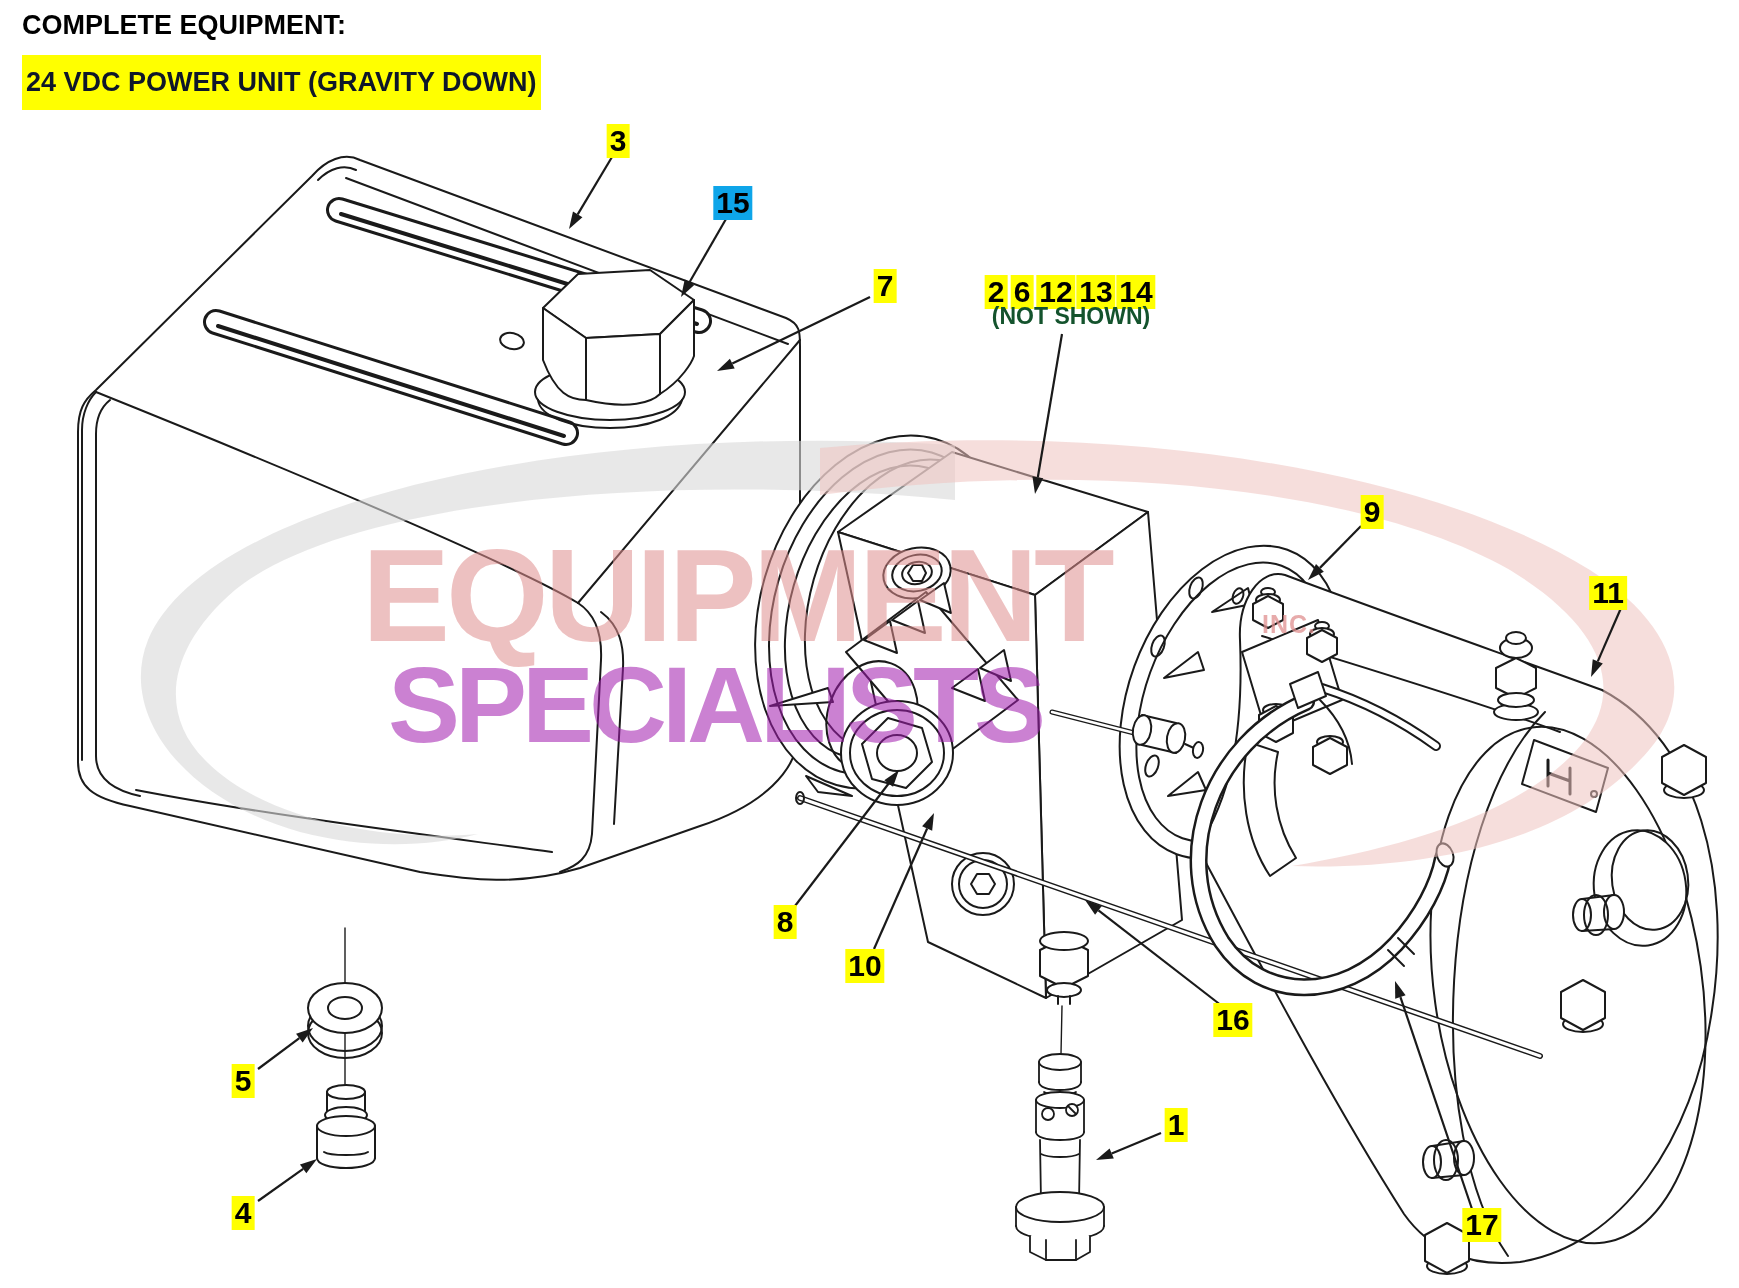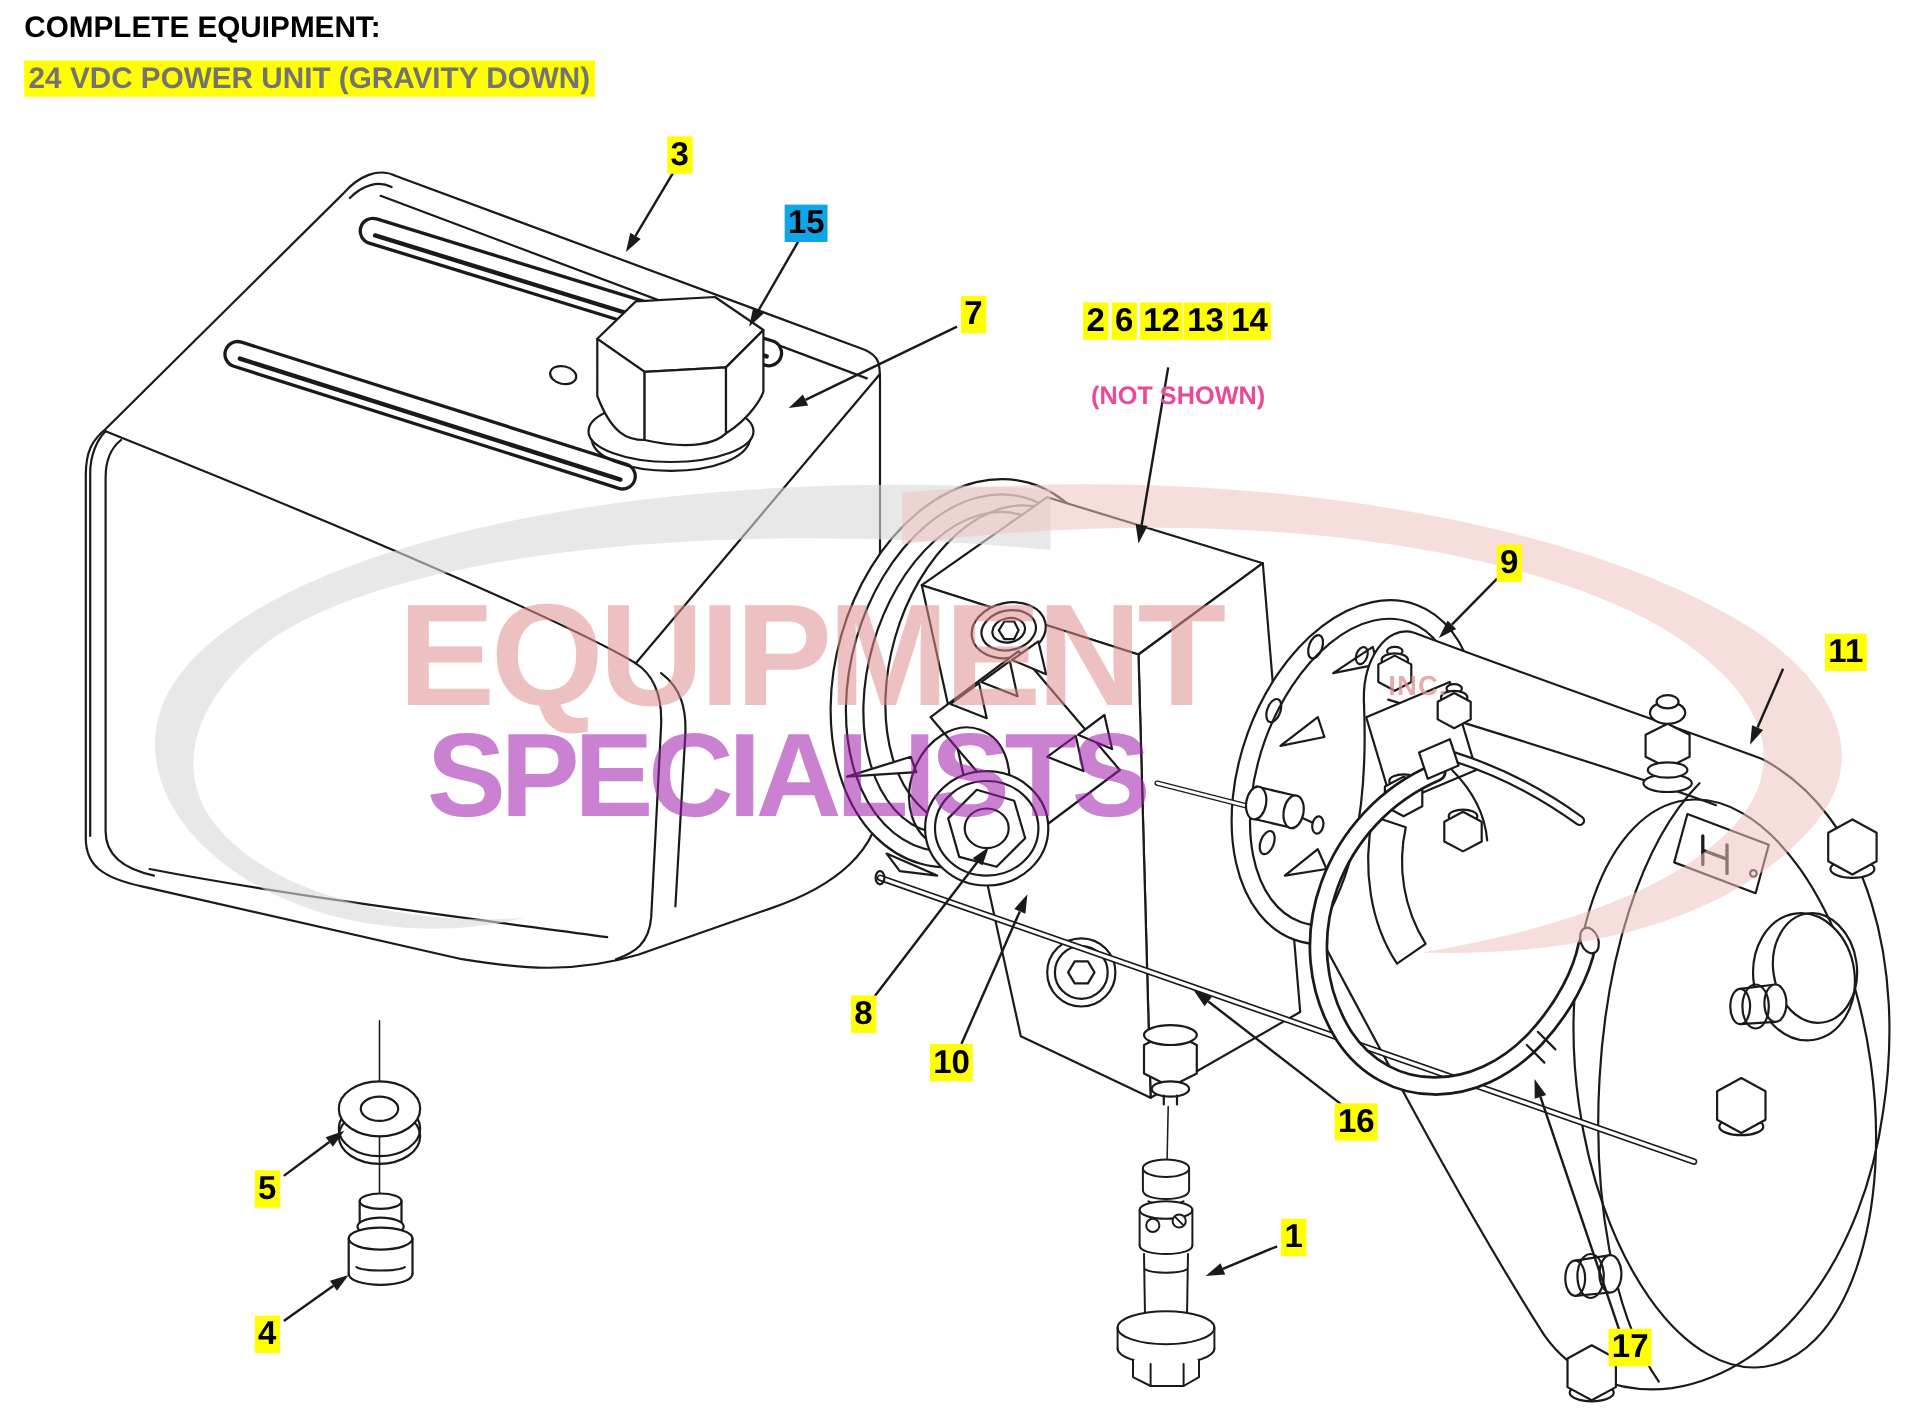--- a/index.html
+++ b/index.html
@@ -3,31 +3,31 @@
 <meta charset="utf-8">
 <style>
   html,body{margin:0;padding:0;background:#ffffff;}
   .stage{position:relative;width:1739px;height:1288px;background:#fff;overflow:hidden;
          font-family:"Liberation Sans","DejaVu Sans",sans-serif;}
   svg{position:absolute;left:0;top:0;}
   .lineart path,.lineart ellipse,.lineart circle,.lineart polygon,.lineart line,.lineart polyline{
       vector-effect:non-scaling-stroke;}
   .hdr{position:absolute;left:22px;top:10px;z-index:30;}
   .hdr .l1{font-size:27px;font-weight:bold;color:#000;letter-spacing:0;}
-  .hdr .l2{display:inline-block;margin-top:14px;font-size:27px;font-weight:bold;color:#737373;
-           padding:1px 4px;}
+  .hdr .l2{display:inline-block;margin-top:14px;font-size:27px;font-weight:bold;color:#0f172a;
+           padding:12px 4px;}
   .wm{position:absolute;z-index:20;pointer-events:none;font-weight:bold;}
   .wm-l1{left:362px;top:520px;font-size:132px;letter-spacing:-4px;opacity:.55;}
   .wm-l2{left:388px;top:642px;font-size:108px;letter-spacing:-5px;opacity:.55;}
   .wm-inc{left:1262px;top:610px;font-size:25px;letter-spacing:1px;opacity:.75;}
   .callout{position:absolute;z-index:40;transform:translate(-50%,-50%);
            font-size:30px;font-weight:bold;color:#000;background:#ffff00;
            padding:0 3px;line-height:34px;white-space:nowrap;}
   .note{position:absolute;z-index:40;transform:translate(-50%,-50%);
-        font-size:23px;font-weight:bold;color:#ec4899;white-space:nowrap;margin-top:44px;}
+        font-size:23px;font-weight:bold;color:#14532d;white-space:nowrap;}
   #leaders{z-index:35;}
   #watermark-swooshes{z-index:19;}
 </style>
 </head>
 <body>
 
 <div class="stage">
 
   <svg class="lineart" width="1739" height="1288" viewBox="0 0 1739 1288" fill="none" stroke="#1a1a1a" stroke-width="2" stroke-linejoin="round" stroke-linecap="round">
 
@@ -329,21 +329,21 @@
 
 <div class="callout" style="left: 618px; top: 141px; background: rgb(255, 255, 0);">3</div>
     <div class="callout" style="left: 733px; top: 203px; background: #0ea5e9;">15</div>
     <div class="callout" style="left: 885px; top: 286px; background: rgb(255, 255, 0);">7</div>
     <div class="callout" style="left: 996px; top: 292px; background: rgb(255, 255, 0);">2</div>
     <div class="callout" style="left: 1022px; top: 292px; background: rgb(255, 255, 0);">6</div>
     <div class="callout" style="left: 1056px; top: 292px; background: rgb(255, 255, 0);">12</div>
     <div class="callout" style="left: 1096px; top: 292px; background: rgb(255, 255, 0);">13</div>
     <div class="callout" style="left: 1136px; top: 292px; background: rgb(255, 255, 0);">14</div>
     <div class="callout" style="left: 1372px; top: 512px; background: rgb(255, 255, 0);">9</div>
-    <div class="callout" style="left: 1678px; top: 593px; background: rgb(255, 255, 0);">11</div>
+    <div class="callout" style="left: 1608px; top: 593px; background: rgb(255, 255, 0);">11</div>
     <div class="callout" style="left: 243px; top: 1081px; background: rgb(255, 255, 0);">5</div>
     <div class="callout" style="left: 243px; top: 1213px; background: rgb(255, 255, 0);">4</div>
     <div class="callout" style="left: 785px; top: 922px; background: rgb(255, 255, 0);">8</div>
     <div class="callout" style="left: 865px; top: 966px; background: rgb(255, 255, 0);">10</div>
     <div class="callout" style="left: 1176px; top: 1125px; background: rgb(255, 255, 0);">1</div>
     <div class="callout" style="left: 1233px; top: 1020px; background: rgb(255, 255, 0);">16</div>
     <div class="callout" style="left: 1482px; top: 1225px; background: rgb(255, 255, 0);">17</div>
     <div class="note" style="left: 1071px; top: 316px;">(NOT SHOWN)</div>
   </div>
 

